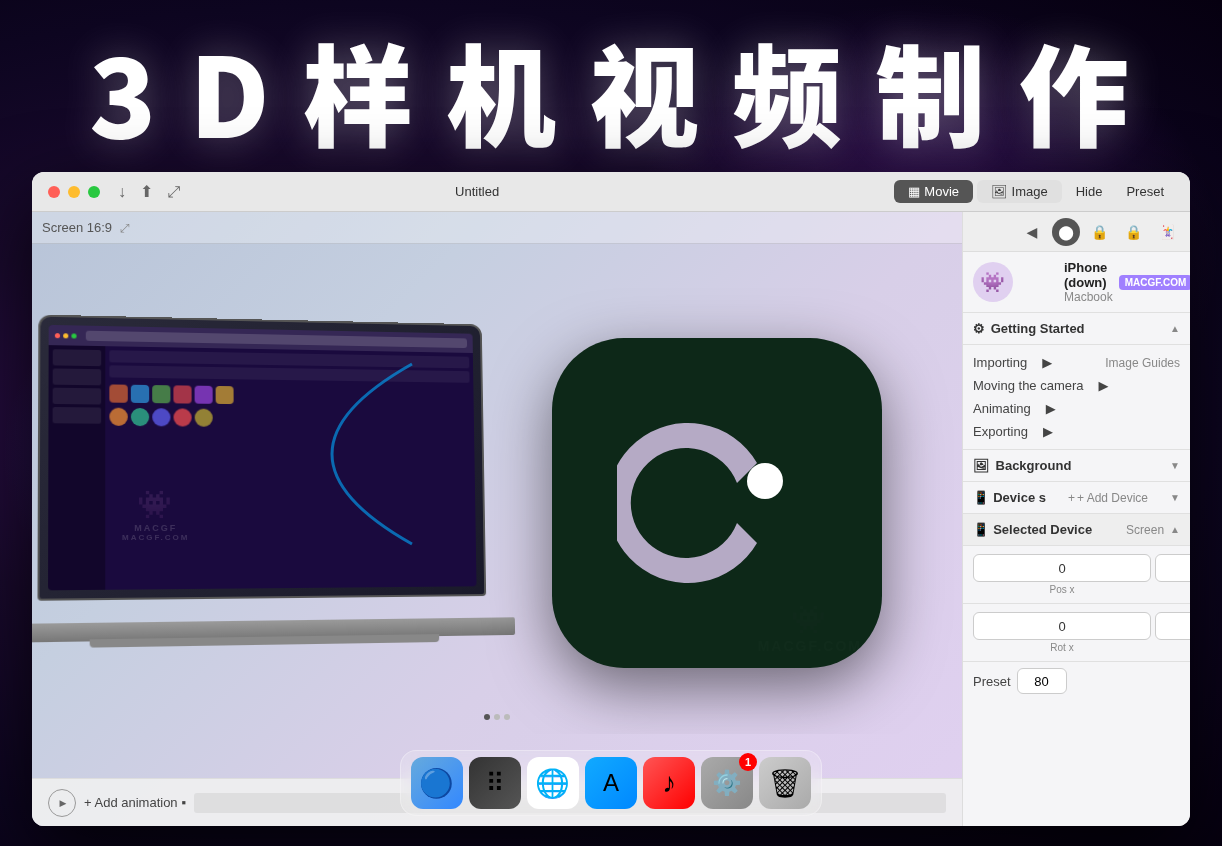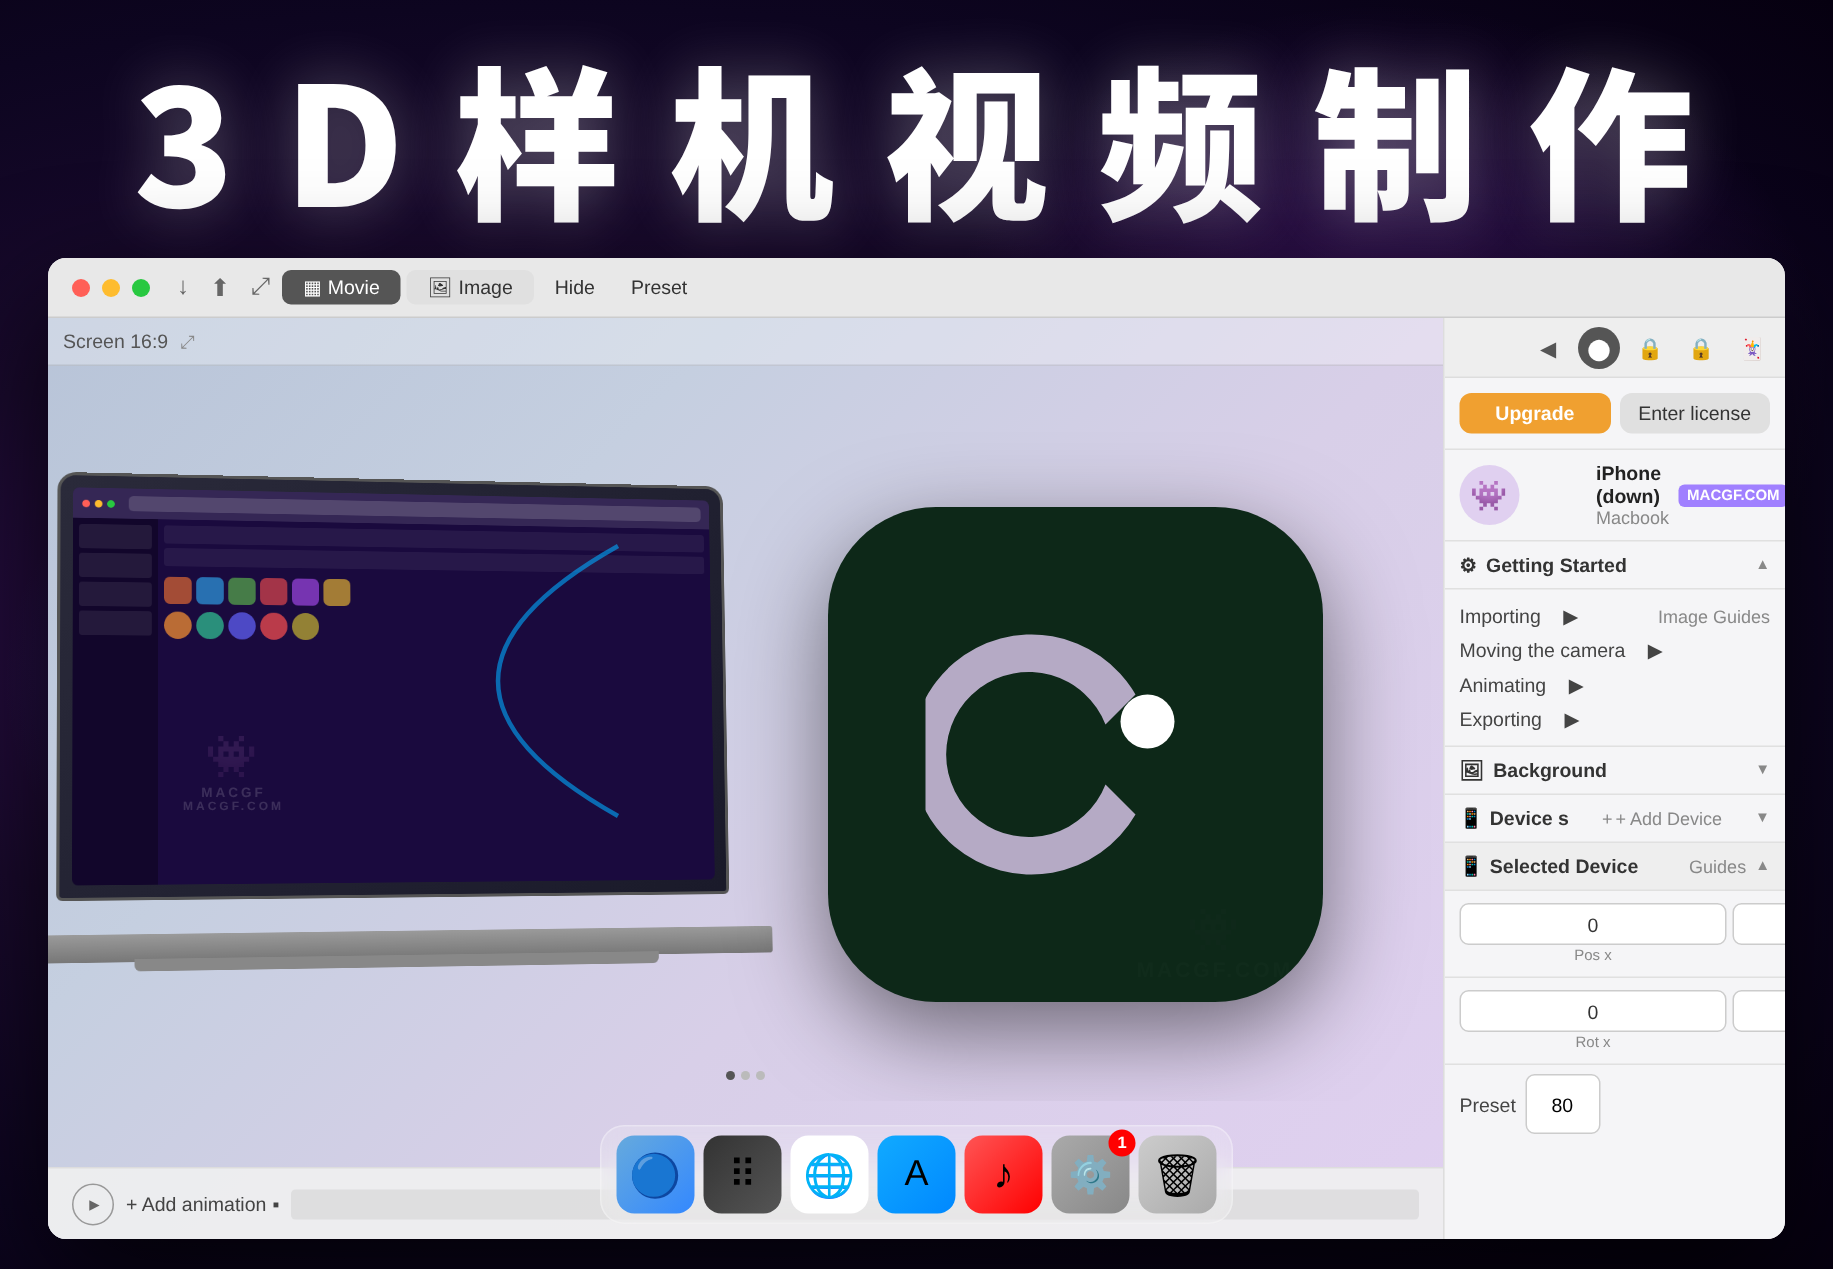--- a/index.html
+++ b/index.html
@@ -480,21 +480,21 @@
       font-size: 10px; color: #888; text-align: center;
     }
 
     
     .scale-row {
       padding: 6px 10px;
       font-size: 13px; color: #444;
       display: flex; align-items: center; gap: 6px;
     }
     .scale-input {
-      width: 50px; height: 40px;
+      width: 50px; height: 26px;
       border: 1px solid #ccc; border-radius: 6px;
       text-align: center; font-size: 13px;
     }
 
     .play-icon { font-size: 9px; margin-left: 2px; }
 
     
     .screen-label {
       font-size: 13px; color: #555;
     }
@@ -526,20 +526,21 @@
     <div class="traffic-light tl-red"></div>
     <div class="traffic-light tl-yellow"></div>
     <div class="traffic-light tl-green"></div>
 
     <div class="titlebar-icons">
       <span class="titlebar-icon">↓</span>
       <span class="titlebar-icon">⬆</span>
       <span class="titlebar-icon">⤢</span>
     </div>
 
+    <div class="titlebar-title">Untitled</div>
 
     <div class="titlebar-tabs">
       <button class="tab-btn active">
         <span>▦</span>
         <span>Movie</span>
       </button>
       <button class="tab-btn active-light">
         <span>🖼</span>
         <span>Image</span>
       </button>
@@ -652,26 +653,20 @@
 
       <div class="panel-toolbar">
         <span style="flex:1;"></span>
         <div class="panel-tool-icon">◀</div>
         <div class="panel-tool-icon" style="background:#555;color:white;border-radius:50%;">⬤</div>
         <div class="panel-tool-icon">🔒</div>
         <div class="panel-tool-icon">🔒</div>
         <div class="panel-tool-icon">🃏</div>
       </div>
 
-      <div class="panel-section">
-        <div class="upgrade-row">
-          <button class="upgrade-btn">Upgrade</button>
-          <button class="enter-license-btn">Enter license</button>
-        </div>
-      </div>
 
       <div class="device-row">
         <div class="device-avatar">👾</div>
         <div class="device-info">
           <div class="device-name">iPhone (down)</div>
           <div class="device-sub">Macbook</div>
         </div>
         <div class="device-badge">MACGF.COM</div>
       </div>
 
@@ -733,21 +728,21 @@
         </div>
       </div>
 
       <div class="selected-device-section">
         <div class="selected-device-header">
           <span class="selected-device-label">
             <span>📱</span>
             <span>Selected Device</span>
           </span>
           <div style="display:flex;align-items:center;gap:6px;">
-            <span class="reset-btn">Guides</span>
+            <span class="reset-btn">Screen</span>
             <span style="font-size:10px;color:#888;">▲</span>
           </div>
         </div>
 
         <div class="inputs-grid">
           <div class="input-group">
             <input class="input-field" type="text" value="0" style="">
             <span class="input-label">Pos x</span>
           </div>
           <div class="input-group">

